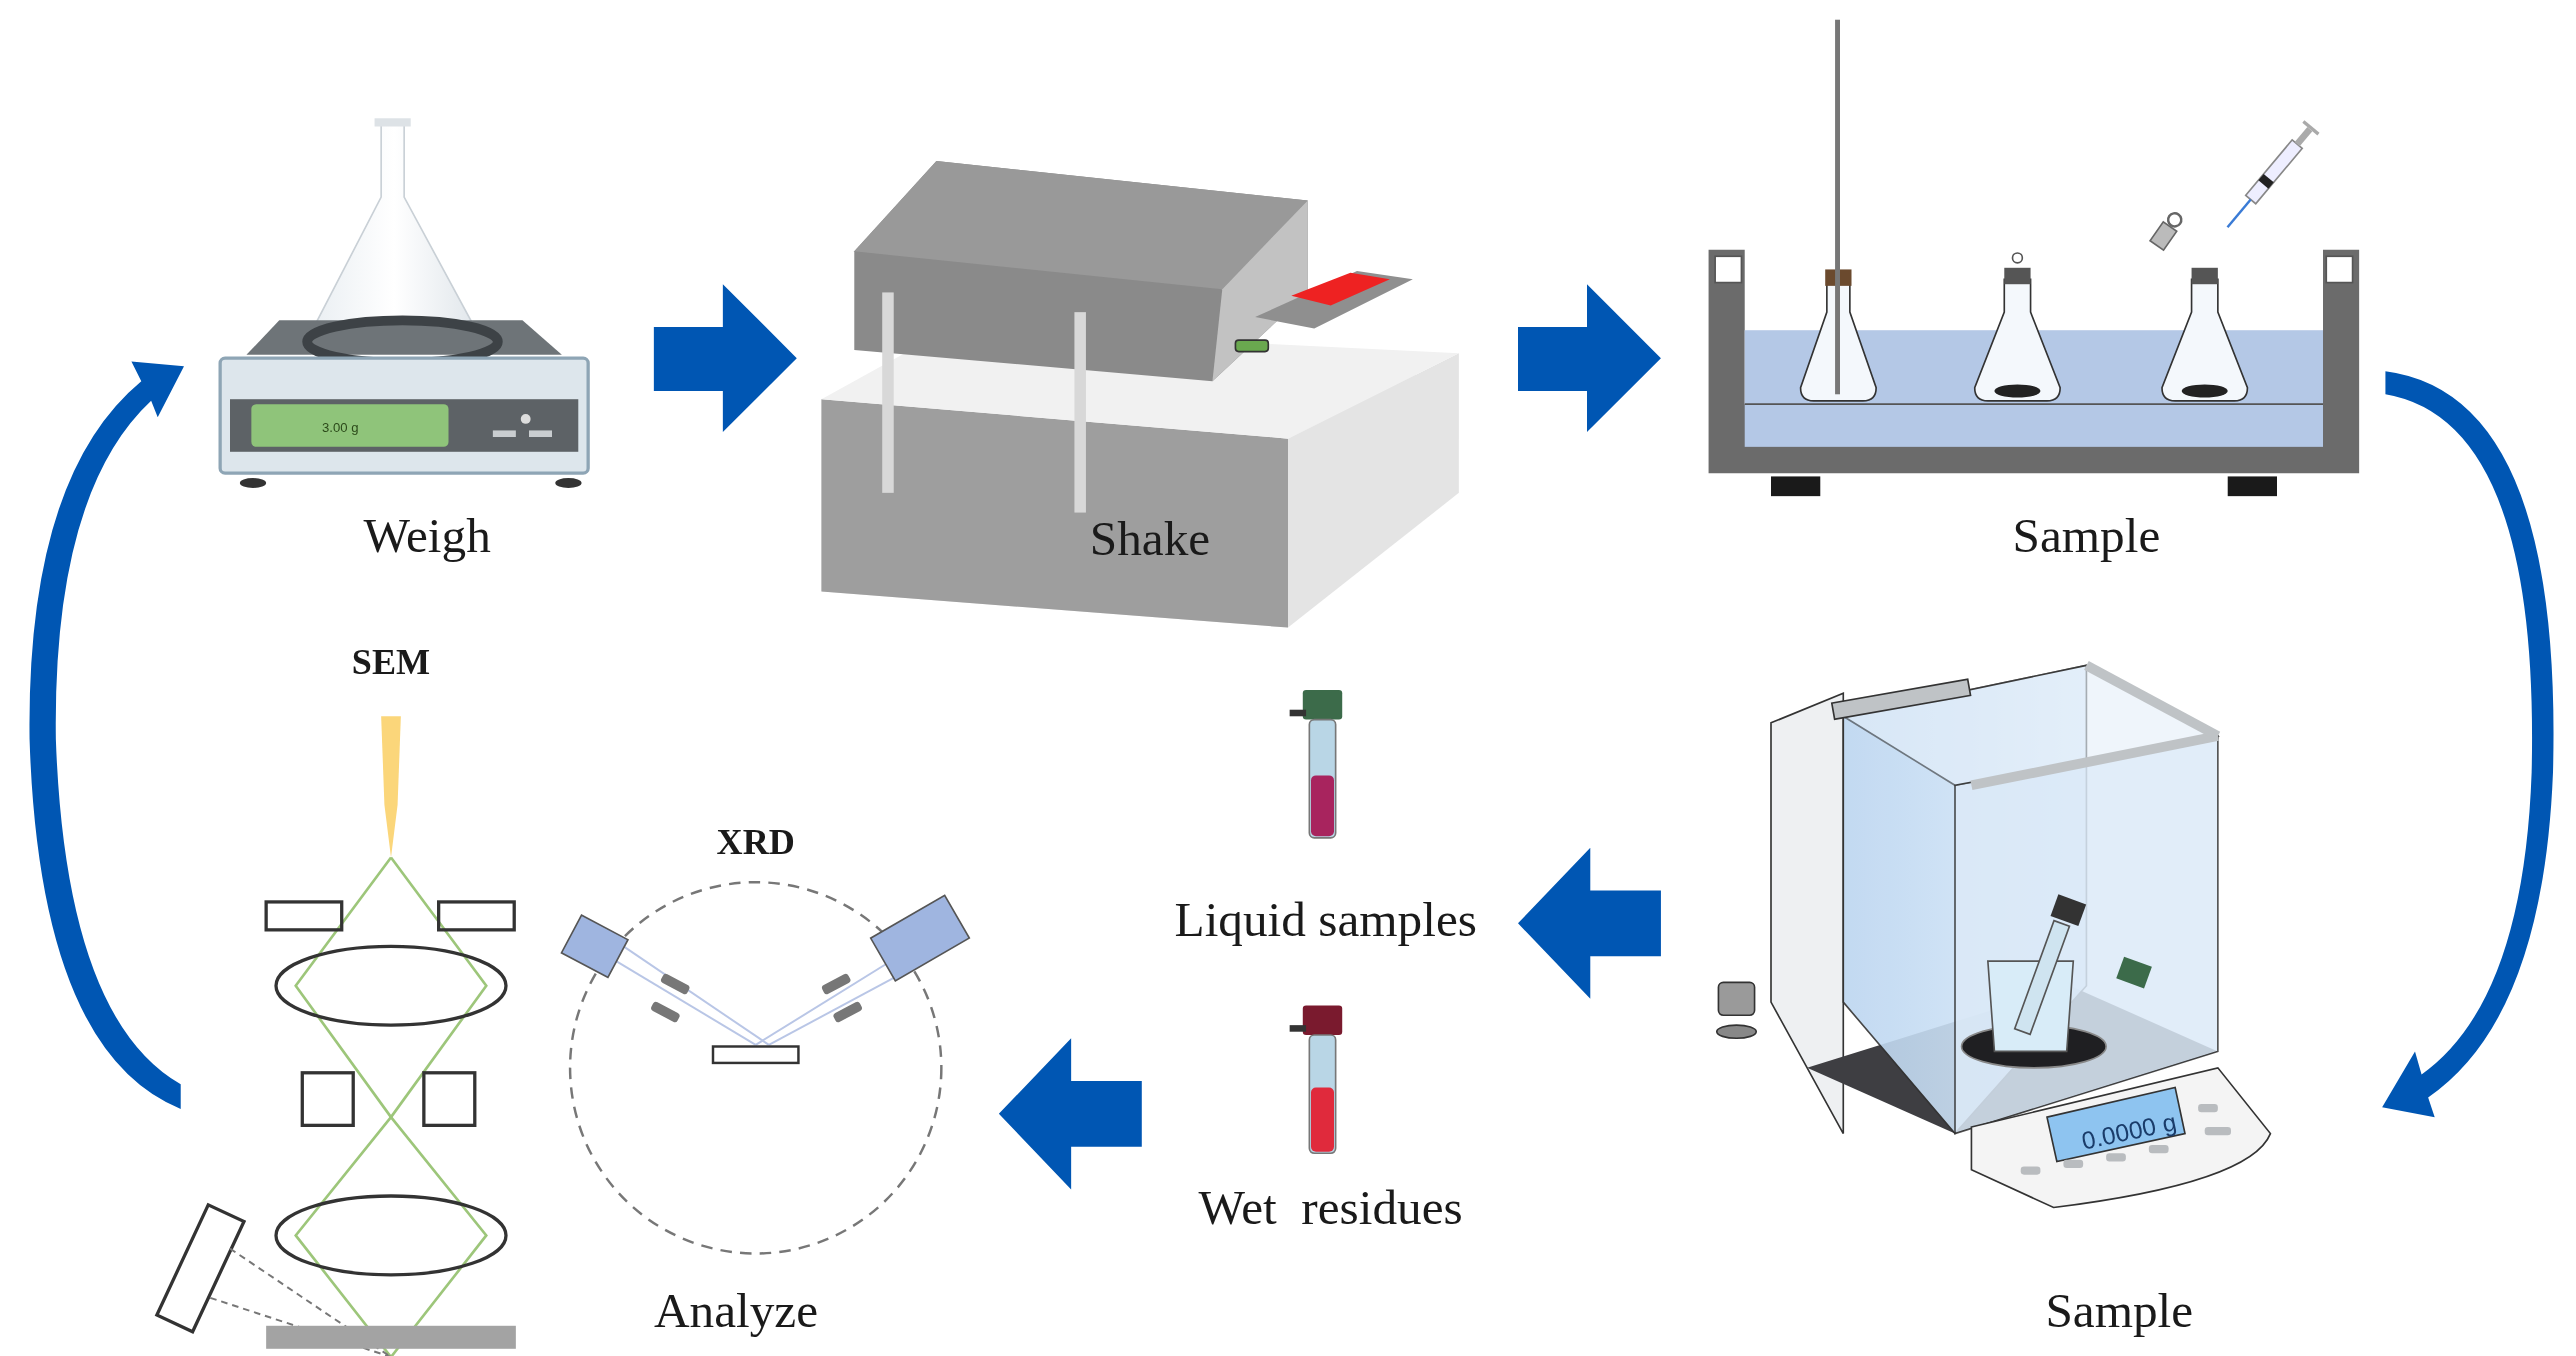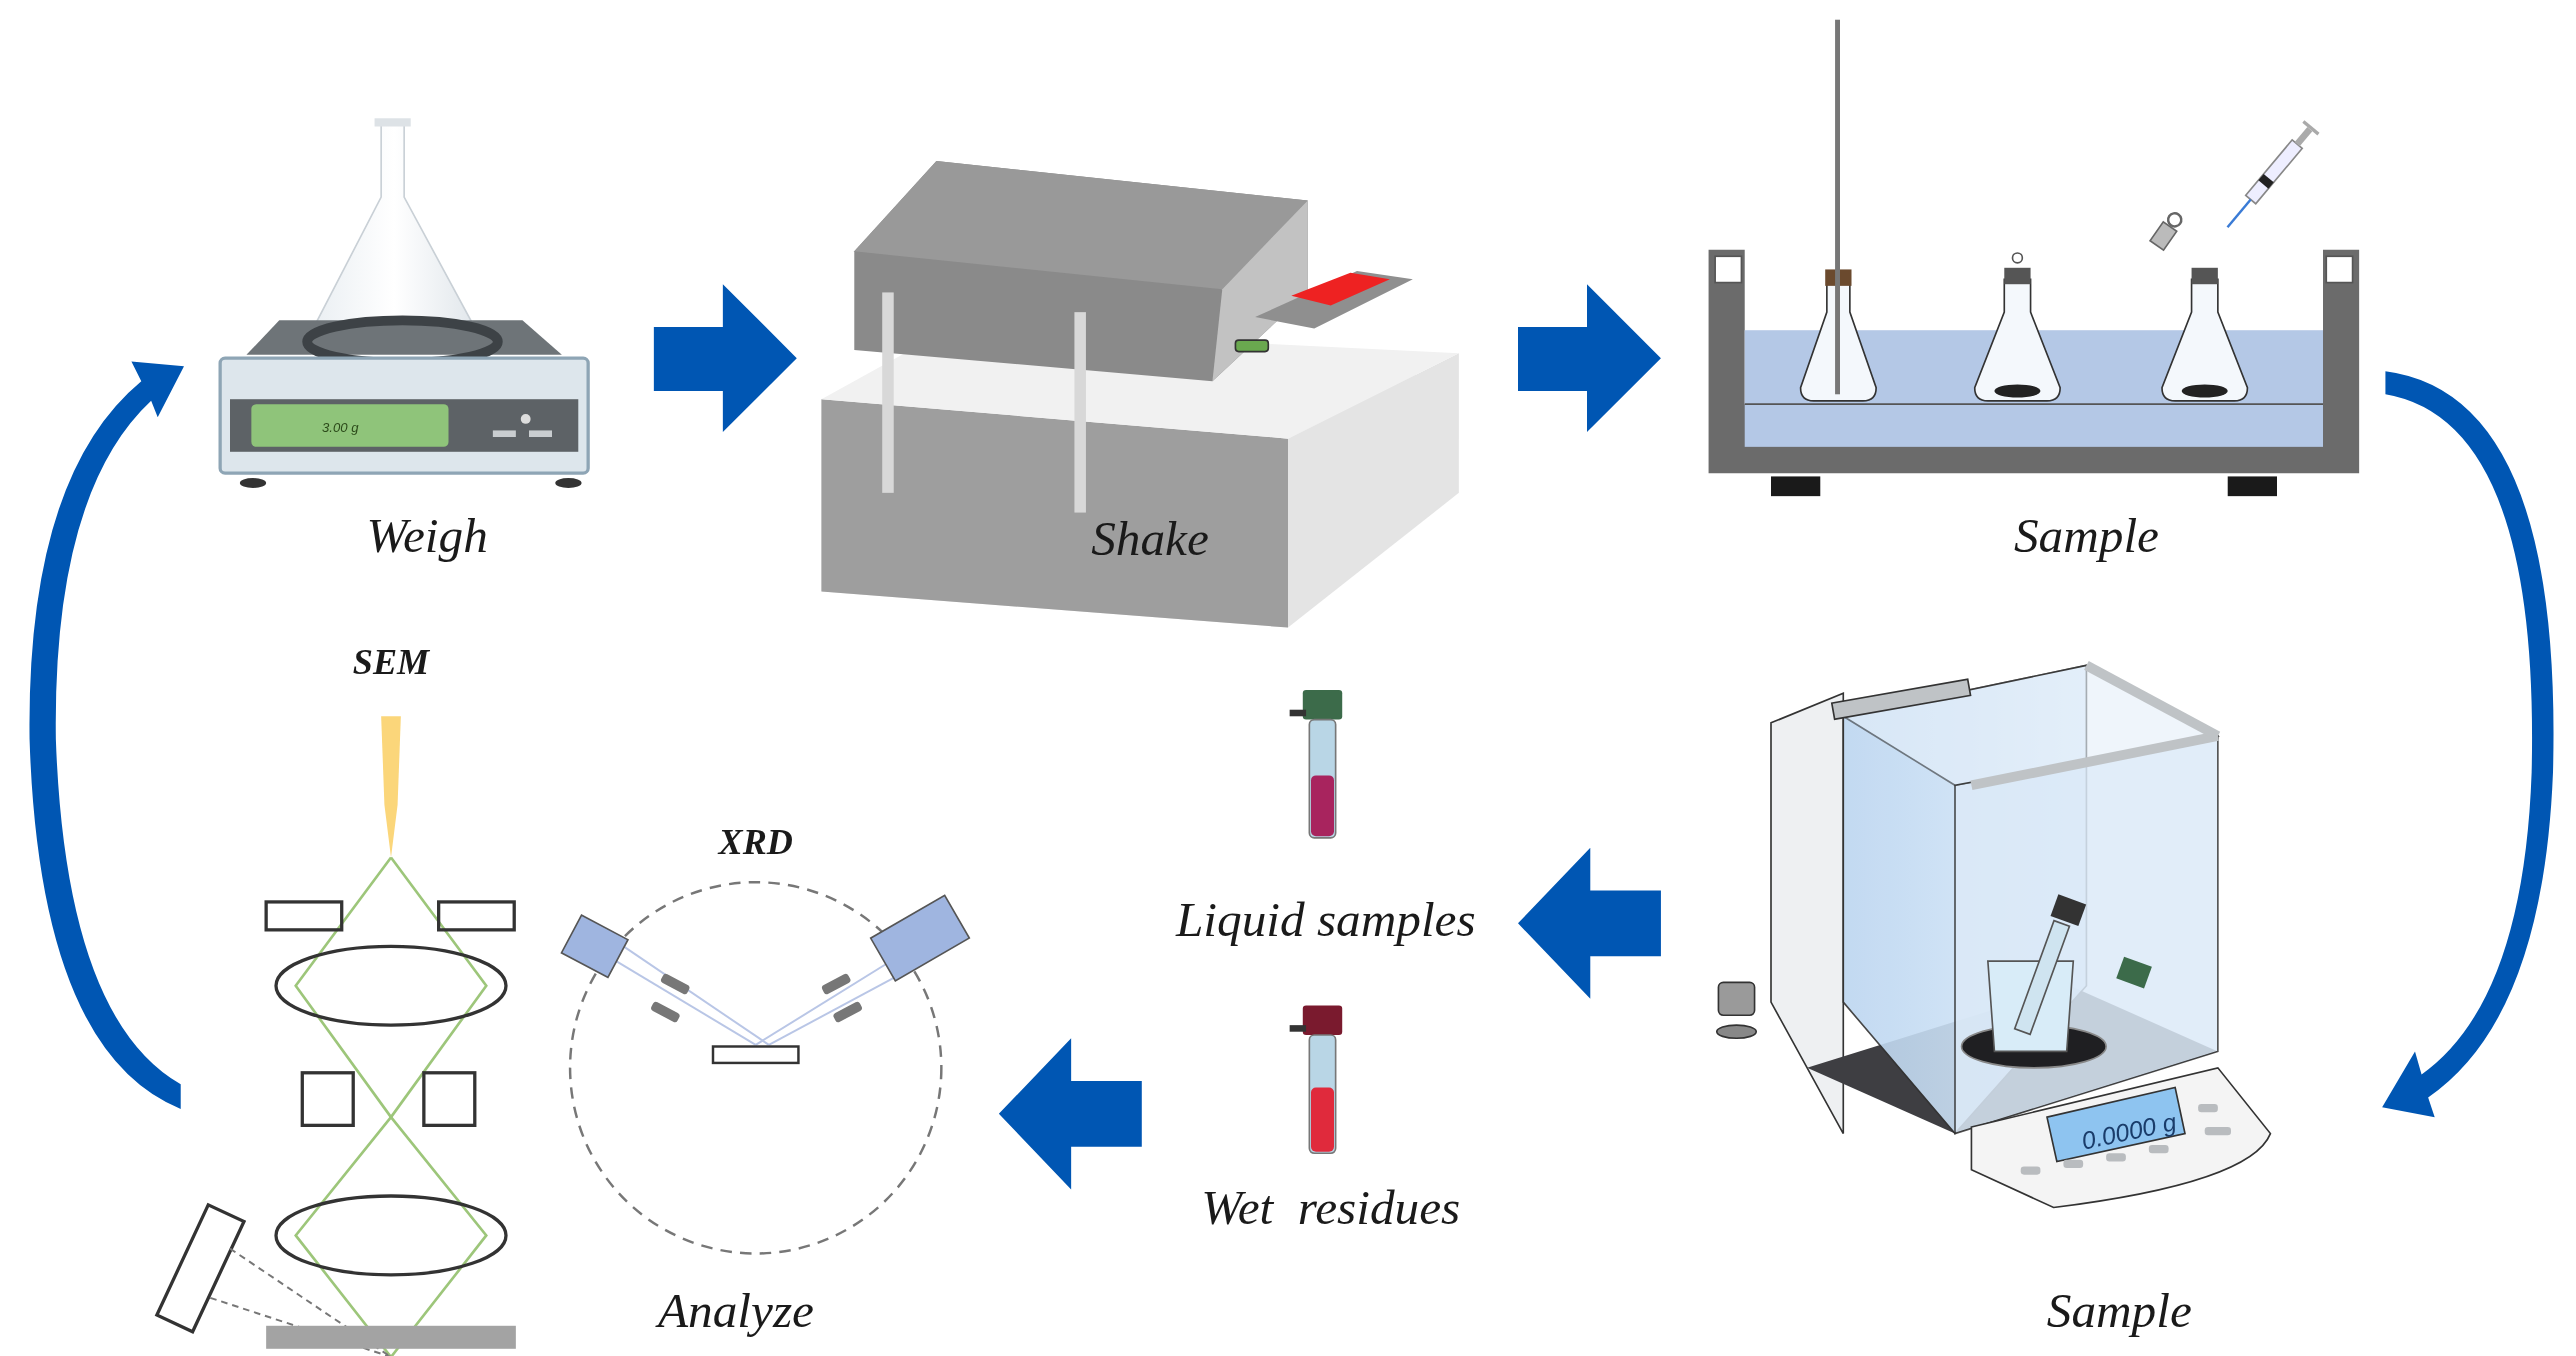--- a/index.html
+++ b/index.html
@@ -1,17 +1,17 @@
 <!DOCTYPE html>
 <html style="font-size:11.6px"><head>
 <meta charset="utf-8">
 <style>
   html, body { margin: 0; padding: 0; background: #ffffff; }
   body { width: 2576px; height: 1357px; overflow: hidden; position: relative; }
-  #stage { position: absolute; left: 0; top: 0; width: 2064px; height: 1357px; font-style: italic; }
+  #stage { position: absolute; left: 0; top: 0; width: 2064px; height: 1357px; }
   svg text { font-family: "Liberation Serif", "DejaVu Serif", serif; fill: #1a1a1a; }
   .lbl { font-size: 30px; }
   .lbl-bold { font-size: 22px; font-weight: bold; }
   .lcd { font-family: "Liberation Sans", "DejaVu Sans", sans-serif; font-size: 8px; fill: #2c4a1a; }
   .lcd2 { font-family: "Liberation Sans", "DejaVu Sans", sans-serif; font-size: 15px; fill: #1a3c6a; }
 </style>
 </head>
 <body>
 
 <div id="stage">

